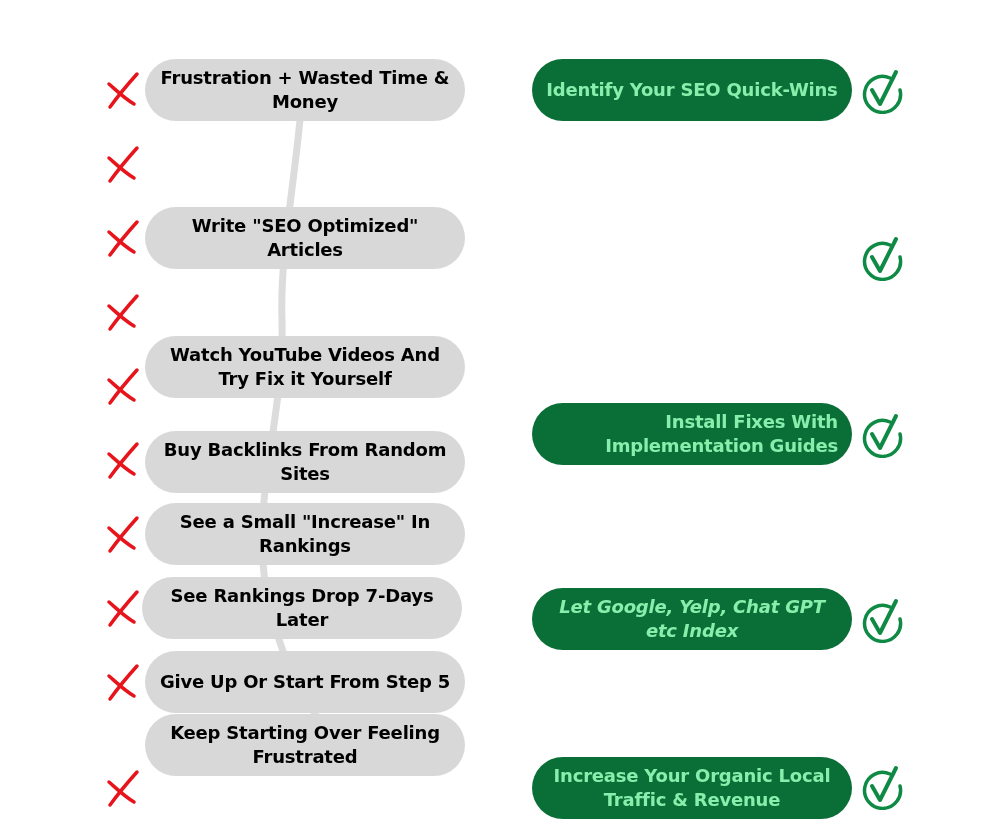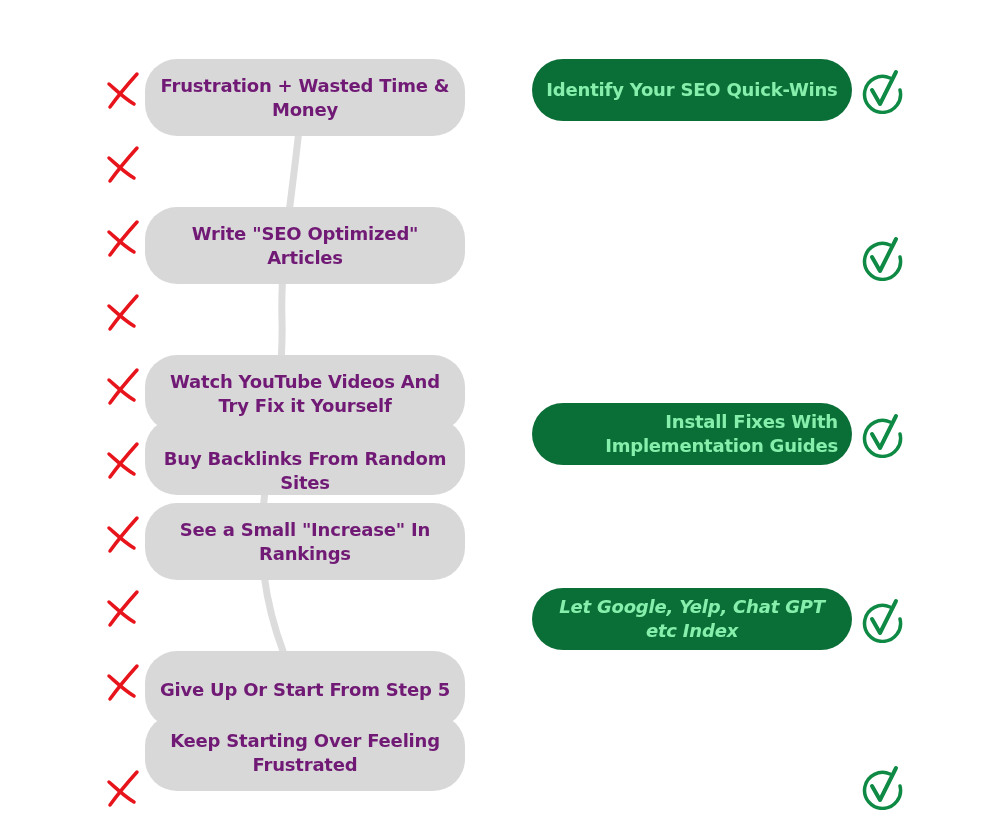--- a/index.html
+++ b/index.html
@@ -11,21 +11,21 @@
       border-radius: 32px;
       display: flex; align-items: center; justify-content: center;
       text-align: center;
       font-weight: bold;
       font-size: 18px;
       line-height: 24px;
       letter-spacing: -0.2px;
       box-sizing: border-box;
       padding: 0 14px;
     }
-    .pill.bad { background: #d9d8d9; color: #701a75; width: 320px; height: 77px; left: 145px; }
+    .pill.bad { background: #d9d8d9; color: #000000; width: 320px; height: 62px; left: 145px; }
     .pill.good { background: #0a6e37; color: #86efac; width: 320px; height: 62px; left: 532px; }
     .mark { position: absolute; }
     .xmark { left: 104px; width: 38px; height: 40px; }
     .check { left: 860px; width: 46px; height: 46px; }
   </style>
 </head>
 <body>
 
 <div class="canvas">
 
@@ -33,28 +33,31 @@
     <path d="M300 120 C 292 200, 280 260, 282 320 C 284 400, 262 470, 262 540 C 262 600, 280 650, 300 690 C 315 715, 330 735, 336 752" fill="none" stroke="#dcdcdc" stroke-width="7" stroke-linecap="round"></path>
     <path d="M282 745 C 300 742, 320 744, 338 752 L 336 722" fill="none" stroke="#dcdcdc" stroke-width="7" stroke-linecap="round" stroke-linejoin="round"></path>
   </svg>
 
   <div class="pill bad" style="top:59px;">
       <span>Frustration + Wasted Time &amp; Money</span>
     </div>
   <div class="pill bad" style="top:207px;">
       <span>Write "SEO Optimized" Articles</span>
     </div>
-  <div class="pill bad" style="top:355px;">
+  <div class="pill bad" style="top:336px;">
       <span>Watch YouTube Videos And Try Fix it Yourself</span>
     </div>
-  <div class="pill bad" style="top:418px;align-items:flex-end;">
+  <div class="pill bad" style="top:431px;">
       <span>Buy Backlinks From Random Sites</span>
     </div>
   <div class="pill bad" style="top:503px;">
       <span>See a Small "Increase" In Rankings</span>
+    </div>
+  <div class="pill bad" style="top:577px;left:142px;">
+      <span>See Rankings Drop 7-Days Later</span>
     </div>
   <div class="pill bad" style="top:651px;">
       <span>Give Up Or Start From Step 5</span>
     </div>
   <div class="pill bad" style="top:714px;">
       <span>Keep Starting Over Feeling Frustrated</span>
     </div>
 
   <svg class="mark xmark" style="top:70px;" viewBox="0 0 38 40">
       <path d="M33 4 C 24 14, 14 26, 6 37" stroke="#e8141c" stroke-width="3.5" fill="none" stroke-linecap="round"></path>
@@ -99,20 +102,23 @@
 
   <div class="pill good" style="top:59px;">
       <span>Identify Your SEO Quick-Wins</span>
     </div>
   <div class="pill good" style="top:403px;text-align:right;">
       <span>Install Fixes With Implementation Guides</span>
     </div>
   <div class="pill good" style="top:588px;font-style:italic;">
       <span>Let Google, Yelp, Chat GPT etc Index</span>
     </div>
+  <div class="pill good" style="top:757px;">
+      <span>Increase Your Organic Local Traffic &amp; Revenue</span>
+    </div>
 
   <svg class="mark check" style="top:68px;" viewBox="0 0 46 46">
       <path d="M30 10 A 18 18 0 1 0 40 22" fill="none" stroke="#0f8a45" stroke-width="3.5" stroke-linecap="round"></path>
       <path d="M12 22 L 20 36 L 36 4" fill="none" stroke="#0f8a45" stroke-width="4" stroke-linecap="round" stroke-linejoin="round"></path>
     </svg>
   <svg class="mark check" style="top:235px;" viewBox="0 0 46 46">
       <path d="M30 10 A 18 18 0 1 0 40 22" fill="none" stroke="#0f8a45" stroke-width="3.5" stroke-linecap="round"></path>
       <path d="M12 22 L 20 36 L 36 4" fill="none" stroke="#0f8a45" stroke-width="4" stroke-linecap="round" stroke-linejoin="round"></path>
     </svg>
   <svg class="mark check" style="top:412px;" viewBox="0 0 46 46">

